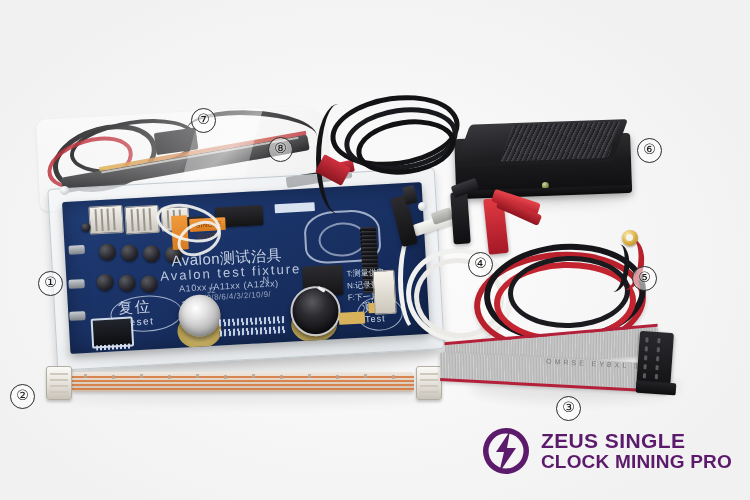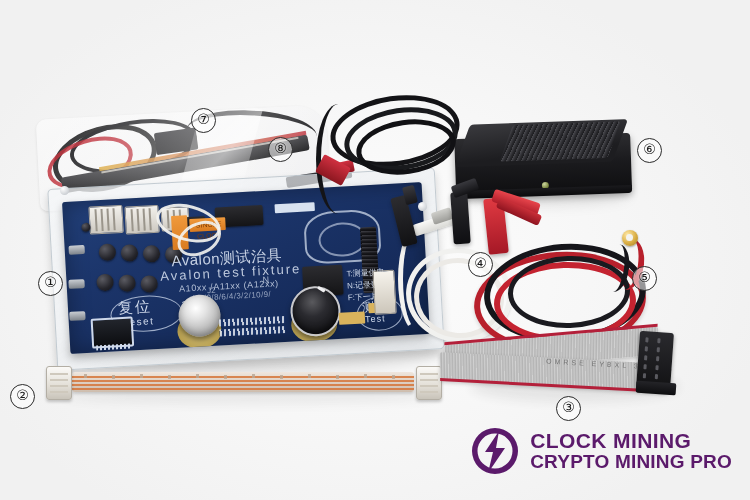--- a/index.html
+++ b/index.html
@@ -367,18 +367,18 @@
 
   <div id="watermark" class="abs">
     <svg id="wm-mark" viewBox="0 0 100 100">
       <path d="M50 4 A46 46 0 1 0 50 96 A46 46 0 1 0 50 4 Z
                M50 15 A35 35 0 1 1 50 85 A35 35 0 1 1 50 15 Z" fill="#5b1a6b" fill-rule="evenodd"></path>
       <path d="M58 10 L30 52 L46 52 L36 94 L70 44 L52 44 Z" fill="#5b1a6b"></path>
       <path d="M58 10 L30 52 L46 52 L36 94 L70 44 L52 44 Z" fill="#ffffff" opacity="0"></path>
       <rect x="40" y="0" width="22" height="100" fill="#ffffff" opacity="0"></rect>
     </svg>
     <div id="wm-text">
-      <span class="wm-l1">CLOCK MINING</span>
-      <span class="wm-l2">CRYPTO MINING PRO</span>
+      <span class="wm-l1">ZEUS SINGLE</span>
+      <span class="wm-l2">CLOCK MINING PRO</span>
     </div>
   </div>
 
 </div>
 
 </body></html>

